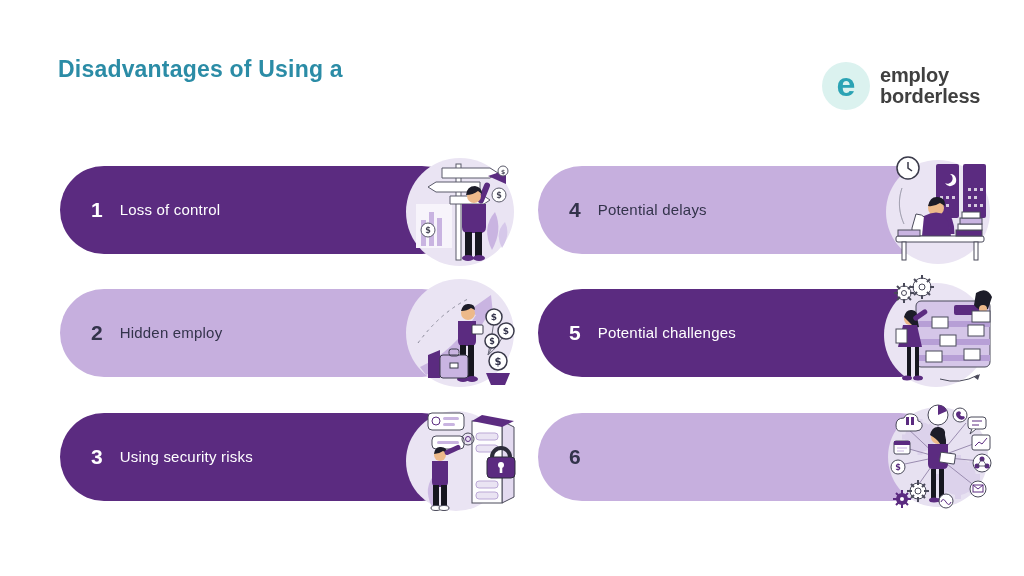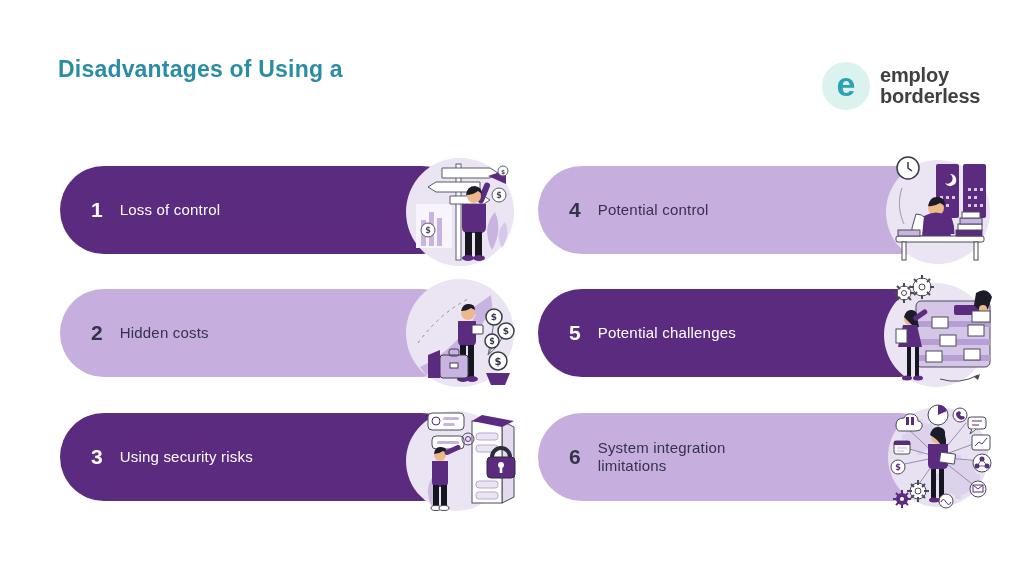--- a/index.html
+++ b/index.html
@@ -91,21 +91,21 @@
           <circle cx="101" cy="19" r="5" fill="#FFFFFF" stroke="#5A5A6A"></circle>
             <text x="101" y="22" font-size="6">$</text>
         </g>
       </svg>
     </div>
   </div>
 
   <div class="card light" style="left:60px;top:289px;">
     <div class="pill">
       <span class="num">2</span>
-      <span class="label">Hidden costs</span>
+      <span class="label">Hidden employ</span>
     </div>
     <div class="illus">
       <svg viewBox="0 0 116 116">
         <circle cx="58" cy="58" r="54" fill="#EAE4F3"></circle>
         <path d="M18 92 Q52 76 74 40 l-9 -3 24 -17 3 28 -8 -5 Q60 84 24 100z" fill="#C9B4E1"></path>
         <path d="M16 68 Q38 38 66 24" fill="none" stroke="#8A8A9A" stroke-dasharray="3 4"></path>
         <path d="M86 80 Q90 62 92 46 M86 80 Q98 70 102 58 M86 80 Q90 74 90 68" fill="none" stroke="#6A6A7A"></path>
         <g font-family="DejaVu Sans" font-weight="bold" fill="#33334B" text-anchor="middle">
           <circle cx="92" cy="42" r="8" fill="#FFFFFF" stroke="#3A3A4A" stroke-width="1.5"></circle>
             <text x="92" y="45" font-size="9">$</text>
@@ -171,21 +171,21 @@
         <rect x="39" y="86" width="6" height="22" fill="#16161F"></rect>
         <ellipse cx="34" cy="109" rx="5" ry="2.5" fill="#FFFFFF" stroke="#4A4A5A"></ellipse>
         <ellipse cx="42" cy="109" rx="5" ry="2.5" fill="#FFFFFF" stroke="#4A4A5A"></ellipse>
       </svg>
     </div>
   </div>
 
   <div class="card light" style="left:538px;top:166px;">
     <div class="pill">
       <span class="num">4</span>
-      <span class="label">Potential control</span>
+      <span class="label">Potential delays</span>
     </div>
     <div class="illus">
       <svg viewBox="0 0 116 116">
         <circle cx="58" cy="60" r="52" fill="#EAE4F3"></circle>
         <path d="M22 36 Q16 54 24 72" fill="none" stroke="#8A8A9A" stroke-dasharray="1 0"></path>
         <circle cx="28" cy="16" r="11" fill="#FFFFFF" stroke="#3A3A4A" stroke-width="1.5"></circle>
         <path d="M28 10 v6 l4 3" fill="none" stroke="#3A3A4A" stroke-width="1.5"></path>
         <rect x="56" y="12" width="23" height="54" rx="2" fill="#5B2B80"></rect>
         <rect x="83" y="12" width="23" height="54" rx="2" fill="#5B2B80"></rect>
         <path d="M70 22 a6 6 0 1 1 -5 9 a5 5 0 0 0 5 -9z" fill="#FFFFFF"></path>
@@ -271,21 +271,20 @@
         <ellipse cx="38" cy="103" rx="5" ry="2.5" fill="#5B2B80"></ellipse>
         <path d="M60 104 q20 6 38 -4" fill="none" stroke="#4A4A5A"></path>
         <path d="M94 102 l6 -3 l-2 6z" fill="#4A4A5A"></path>
       </svg>
     </div>
   </div>
 
   <div class="card light wrap" style="left:538px;top:413px;">
     <div class="pill">
       <span class="num">6</span>
-      <span class="label">System integration limitations</span>
     </div>
     <div class="illus">
       <svg viewBox="0 0 116 116">
         <circle cx="58" cy="58" r="50" fill="#E7E1F1"></circle>
         <g fill="#DCD2EB">
           <circle cx="40" cy="38" r="15"></circle>
           <path d="M40 20 v6 M40 50 v6 M22 38 h6 M52 38 h6 M28 26 l4 4 M48 46 l4 4 M52 26 l-4 4 M32 46 l-4 4" stroke="#DCD2EB" stroke-width="5"></path>
           <circle cx="78" cy="78" r="18"></circle>
           <path d="M78 56 v6 M78 94 v6 M56 78 h6 M94 78 h6 M62 62 l5 5 M89 89 l5 5 M94 62 l-5 5 M67 89 l-5 5" stroke="#DCD2EB" stroke-width="6"></path>
         </g>

